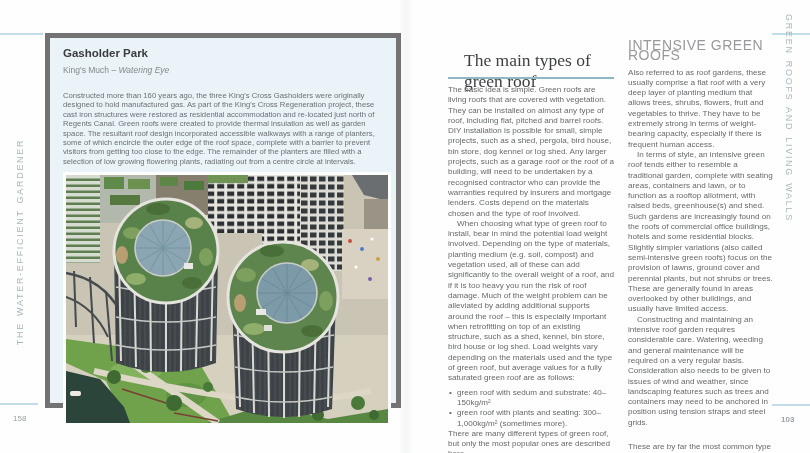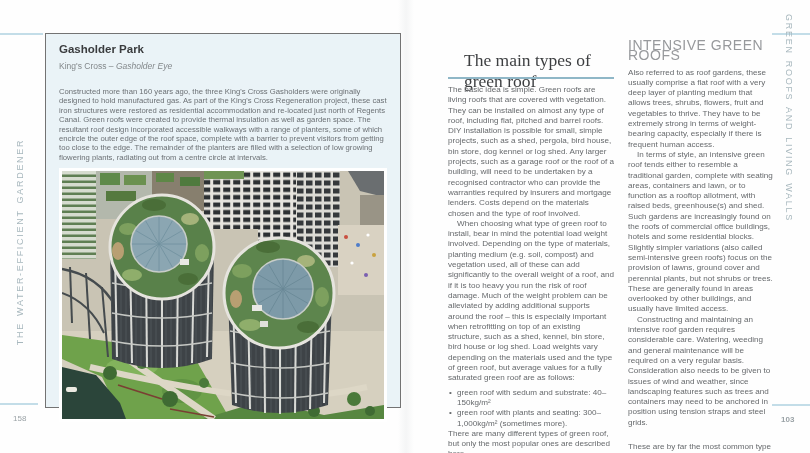--- a/index.html
+++ b/index.html
@@ -30,21 +30,21 @@
   .vt-left  { left:20px;  top:242px; transform:translate(-50%,-50%) rotate(-90deg); }
   .vt-right { left:789px; top:118px; transform:translate(-50%,-50%) rotate(90deg); }
 
   .page-number { position:absolute; font-size:8px; color:#9aa2a6; }
   .pn-left  { left:13px;  top:414px; }
   .pn-right { left:781px; top:415px;font-weight:bold; }
 
   
   .feature-box {
     position:absolute; left:45px; top:33px; width:356px; height:375px;
-    box-sizing:border-box; background:#eaf3f7; border:1px solid #737373;
+    box-sizing:border-box; background:#eaf3f7; border:5px solid #737373;
     padding:9px 13px 0 13px;
   }
   .feature-title { margin:0 0 6px 0; font-size:11.5px; font-weight:bold; color:#3a3c3e; }
   .feature-subtitle { margin:0 0 6px 0; font-size:8.5px; color:#83888b; }
   .feature-subtitle .credit { font-style:italic; }
   .feature-body { margin:16px 0 6px 0; font-size:7.7px; line-height:9.4px; color:#6b7074; }
   .photo-frame { background:#ffffff; padding:3px; width:322px; }
   .photo-frame svg { display:block; width:322px; height:248px; }
 
   
@@ -85,21 +85,21 @@
   <div class="margin-rule rule-br"></div>
 
   <div class="vertical-text vt-left">THE WATER-EFFICIENT GARDENER</div>
   <div class="vertical-text vt-right">GREEN ROOFS AND LIVING WALLS</div>
 
   <div class="page-number pn-left">158</div>
   <div class="page-number pn-right">103</div>
 
   <div class="feature-box">
     <h2 class="feature-title">Gasholder Park</h2>
-    <p class="feature-subtitle"><span>King's Cross – </span><span class="credit">Gasholder Eye</span></p>
+    <p class="feature-subtitle"><span>King's Much – </span><span class="credit">Watering Eye</span></p>
     <p class="feature-body">Constructed more than 160 years ago, the three King's Cross Gasholders were originally designed to hold manufactured gas.  As part of the King's Cross Regeneration project, these cast iron structures were restored as residential accommodation and re-located just north of Regents Canal. Green roofs were created to provide thermal insulation as well as garden space. The resultant roof design incorporated accessible walkways with a range of planters, some of which encircle the outer edge of the roof space, complete with a barrier to prevent visitors from getting too close to the edge. The remainder of the planters are filled with a selection of low growing flowering plants, radiating out from a centre circle at intervals.</p>
 
     <div class="photo-frame">
       <svg viewBox="0 0 322 248" preserveAspectRatio="none" role="img">
         <defs>
           <pattern id="winA" width="10" height="7.5" patternUnits="userSpaceOnUse">
             <rect width="10" height="7.5" fill="#e6e4de"></rect>
             <rect x="1.2" y="1.5" width="7" height="4.5" fill="#2c3033"></rect>
           </pattern>
           <pattern id="winB" width="9" height="8" patternUnits="userSpaceOnUse">

